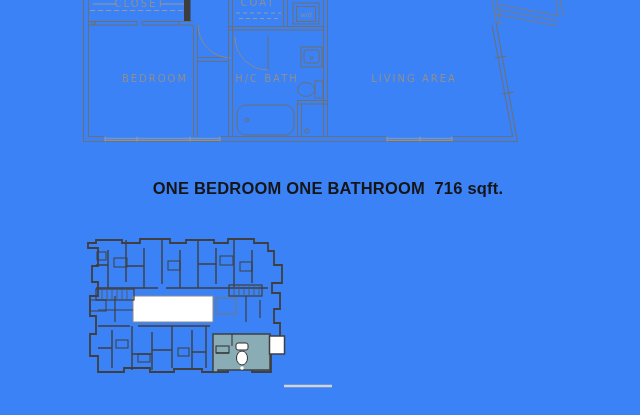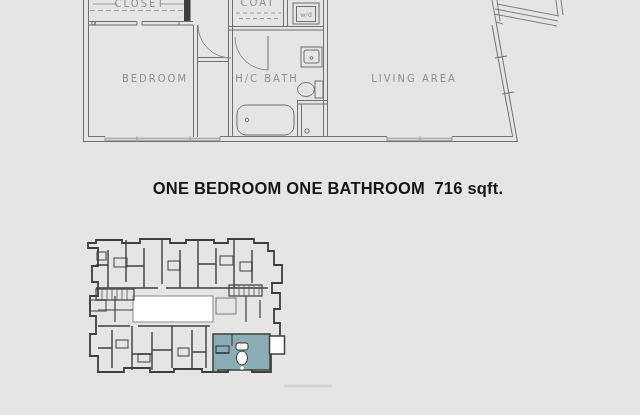--- a/index.html
+++ b/index.html
@@ -1,17 +1,17 @@
 <!DOCTYPE html>
 <html><head>
 <meta charset="utf-8">
 <style>
   html,body{margin:0;padding:0;background:#fff;}
   .canvas{
-    position:relative;width:640px;height:415px;background:#e5e5e5;
+    position:relative;width:640px;height:415px;background:#3b82f6;
     overflow:hidden;font-family:"Liberation Sans",sans-serif;
   }
   svg{position:absolute;left:0;display:block;}
   .main-plan{top:0;}
   .key-map{top:225px;}
   .caption{
     position:absolute;top:177px;left:8px;width:640px;height:22px;
     text-align:center;font-weight:bold;font-size:16.5px;line-height:22px;
     color:#151515;letter-spacing:0.2px;white-space:pre;
     font-family:"Liberation Sans",sans-serif;

